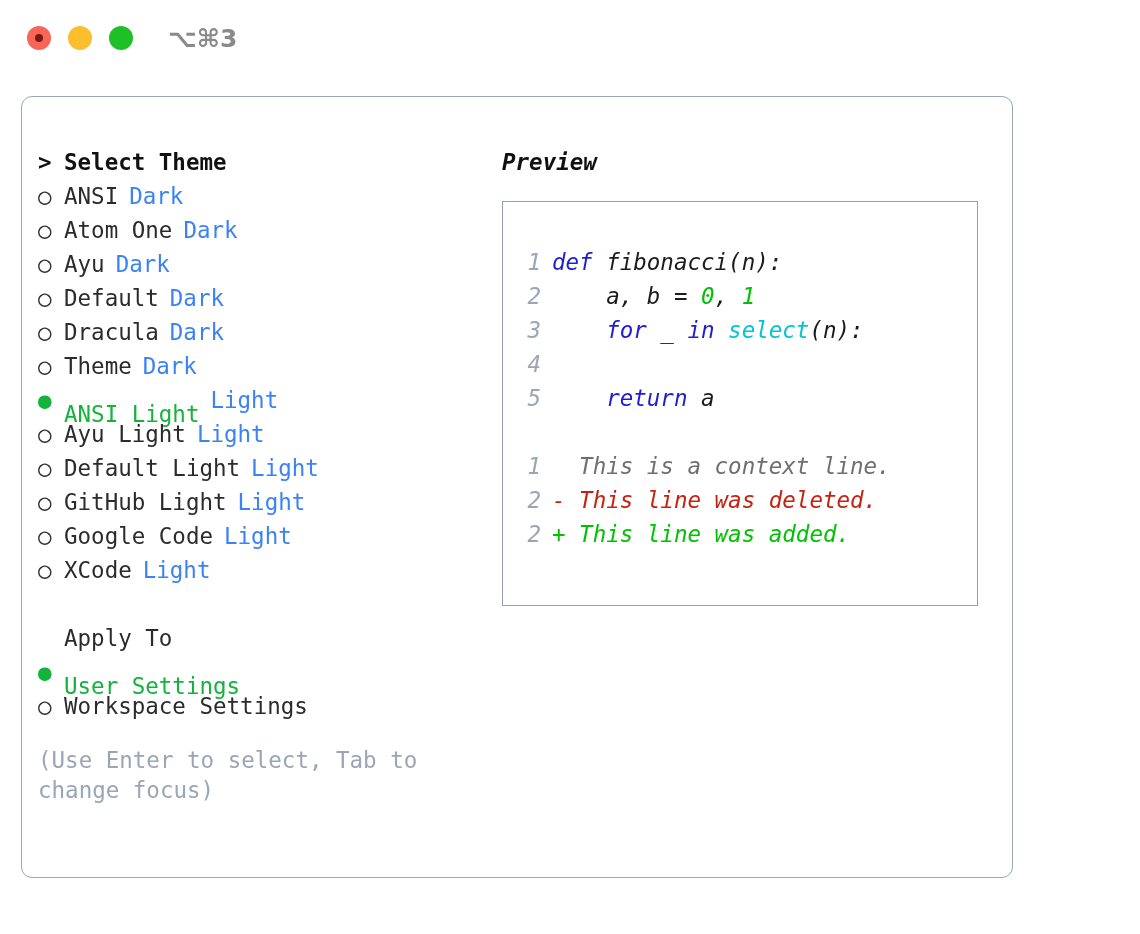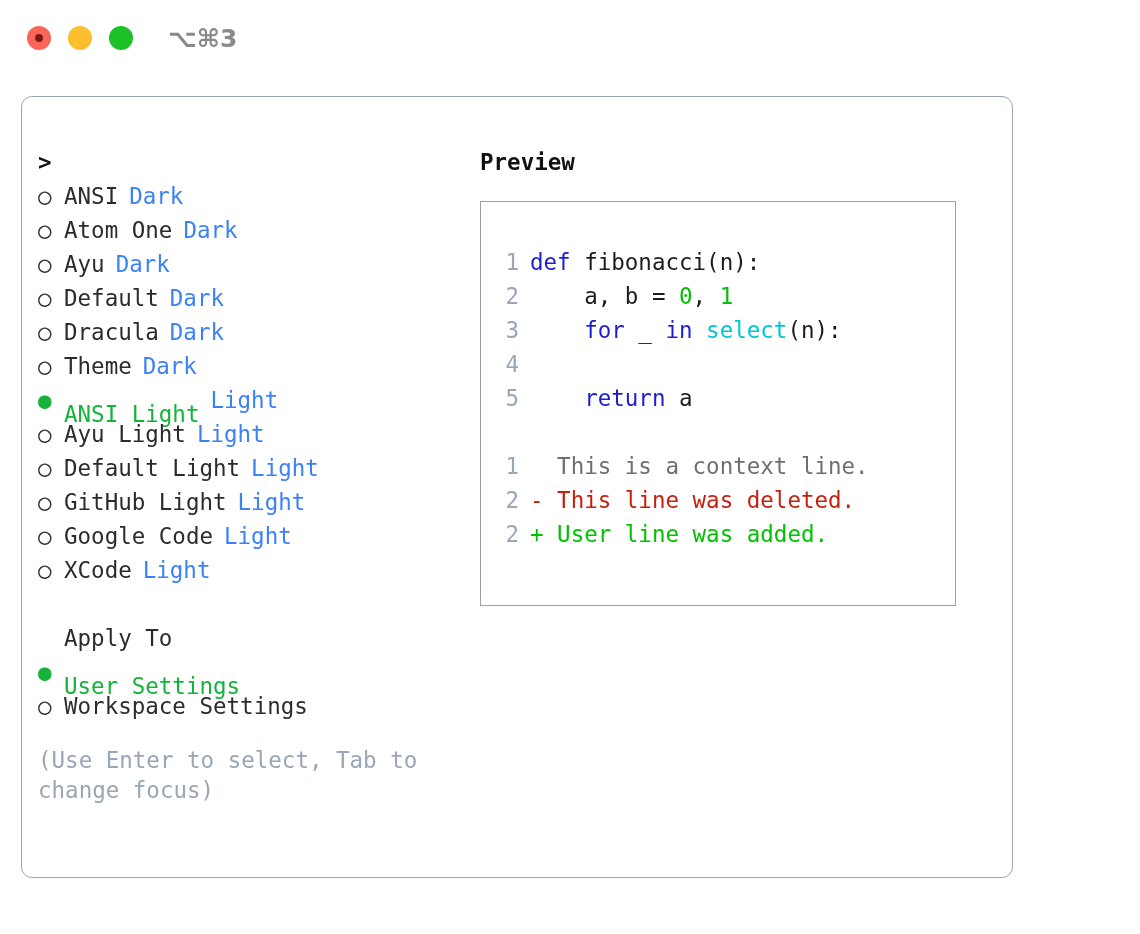--- a/index.html
+++ b/index.html
@@ -135,23 +135,24 @@
     font-size: 22.5px;
     color: #9aa5b5;
     line-height: 30px;
     width: 410px;
     white-space: normal;
   }
 
   
   .right-col {
     position: absolute;
-    left: 458px;
+    left: 480px;
     top: 48px;
     width: 500px;
+    font-style: italic;
   }
   .preview-title {
     font-size: 22.5px;
     font-weight: bold;
     color: #111111;
     line-height: 34px;
   }
   .code-box {
     margin-top: 22px;
     width: 476px;
@@ -202,20 +203,21 @@
     <div class="shortcut">⌥⌘3</div>
   </div>
 
   <div class="panel">
     <div class="columns">
 
       <div class="left-col">
 
         <div class="row header-row">
           <span class="marker">&gt;</span>
+          <span>Select Theme</span>
         </div>
 
         <div class="row">
           <span class="marker">○</span>
           <span class="theme-name">ANSI</span>
           <span class="theme-kind" style="padding-left:11px">Dark</span>
         </div>
 
         <div class="row">
           <span class="marker">○</span>
@@ -336,21 +338,21 @@
             <span class="code-text diff-ctx"><span>  </span><span>This is a context line.</span></span>
           </div>
 
           <div class="code-line">
             <span class="ln">2</span>
             <span class="code-text diff-del"><span>- </span><span>This line was deleted.</span></span>
           </div>
 
           <div class="code-line">
             <span class="ln">2</span>
-            <span class="code-text diff-add"><span>+ </span><span>User line was added.</span></span>
+            <span class="code-text diff-add"><span>+ </span><span>This line was added.</span></span>
           </div>
 
         </div>
       </div>
 
     </div>
   </div>
 </div>
 
 </body></html>

